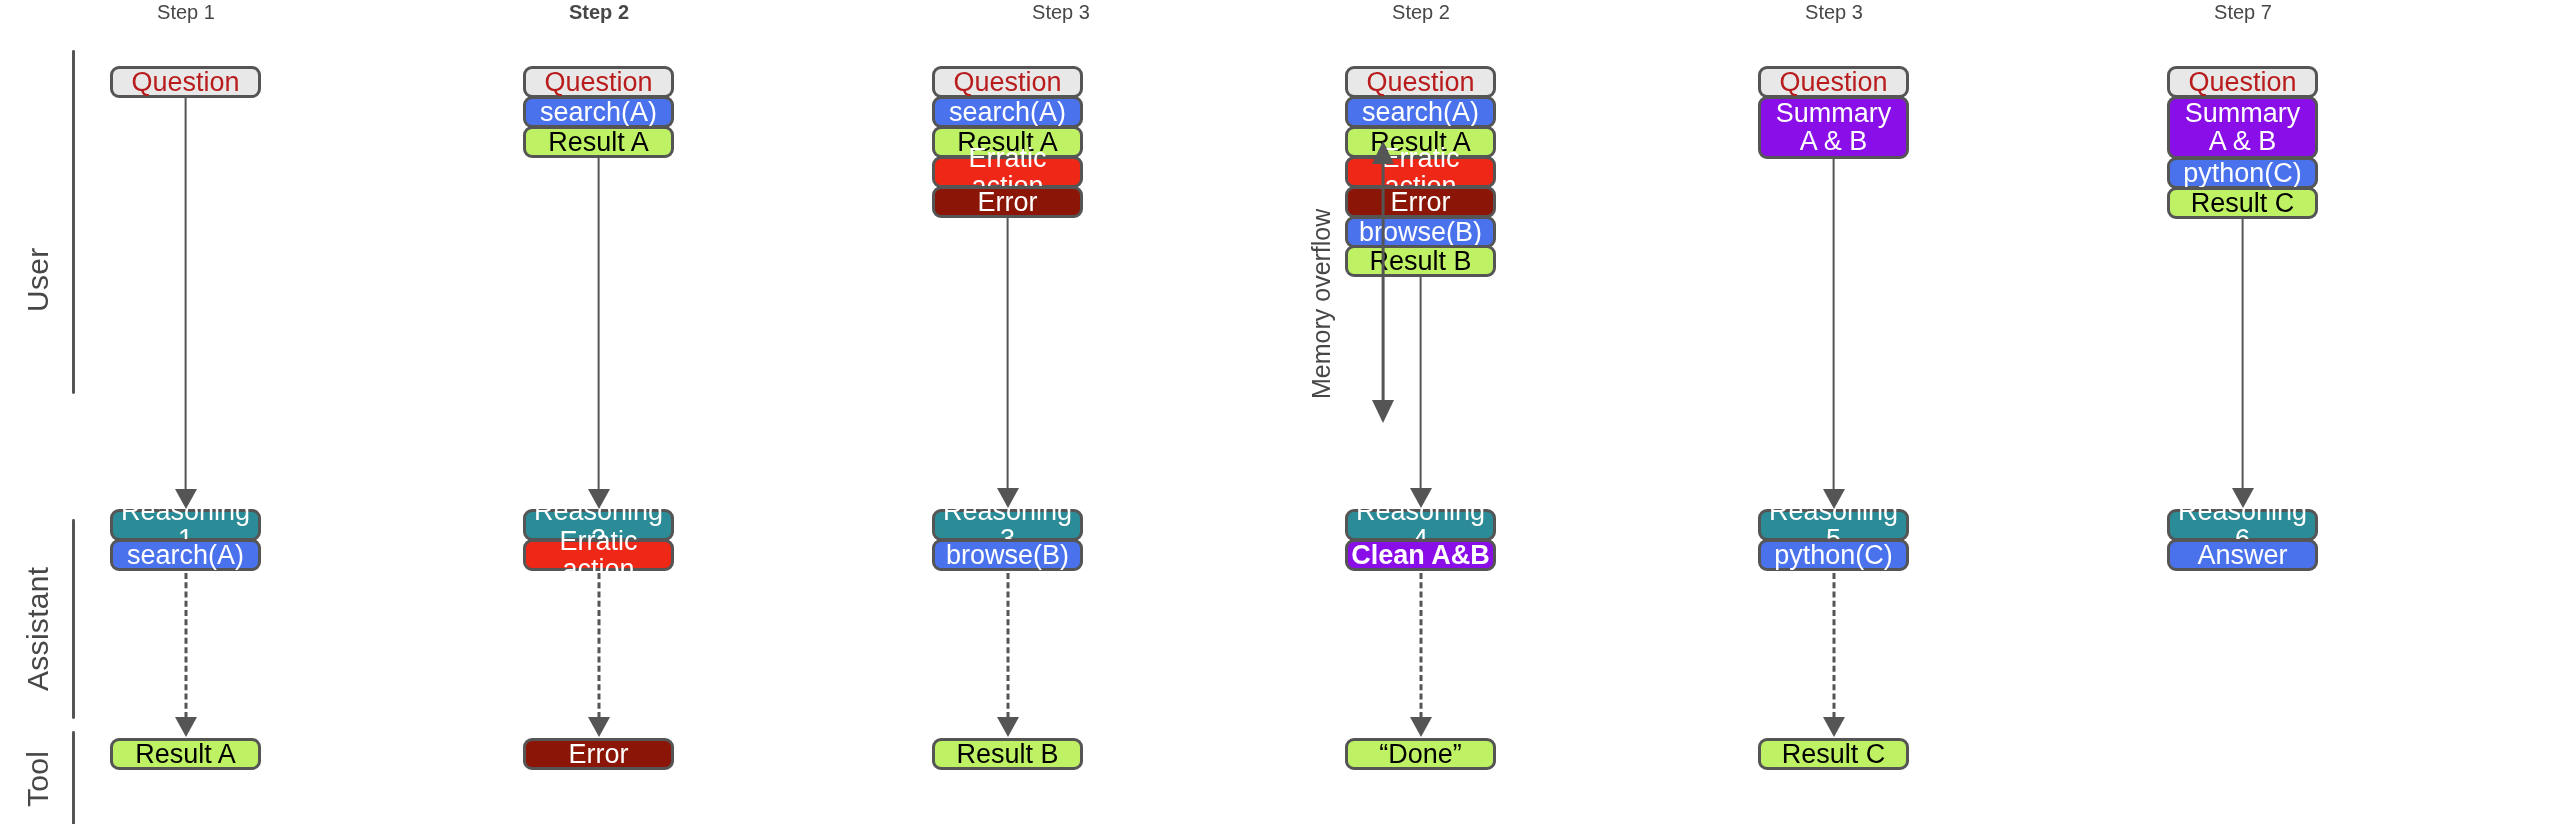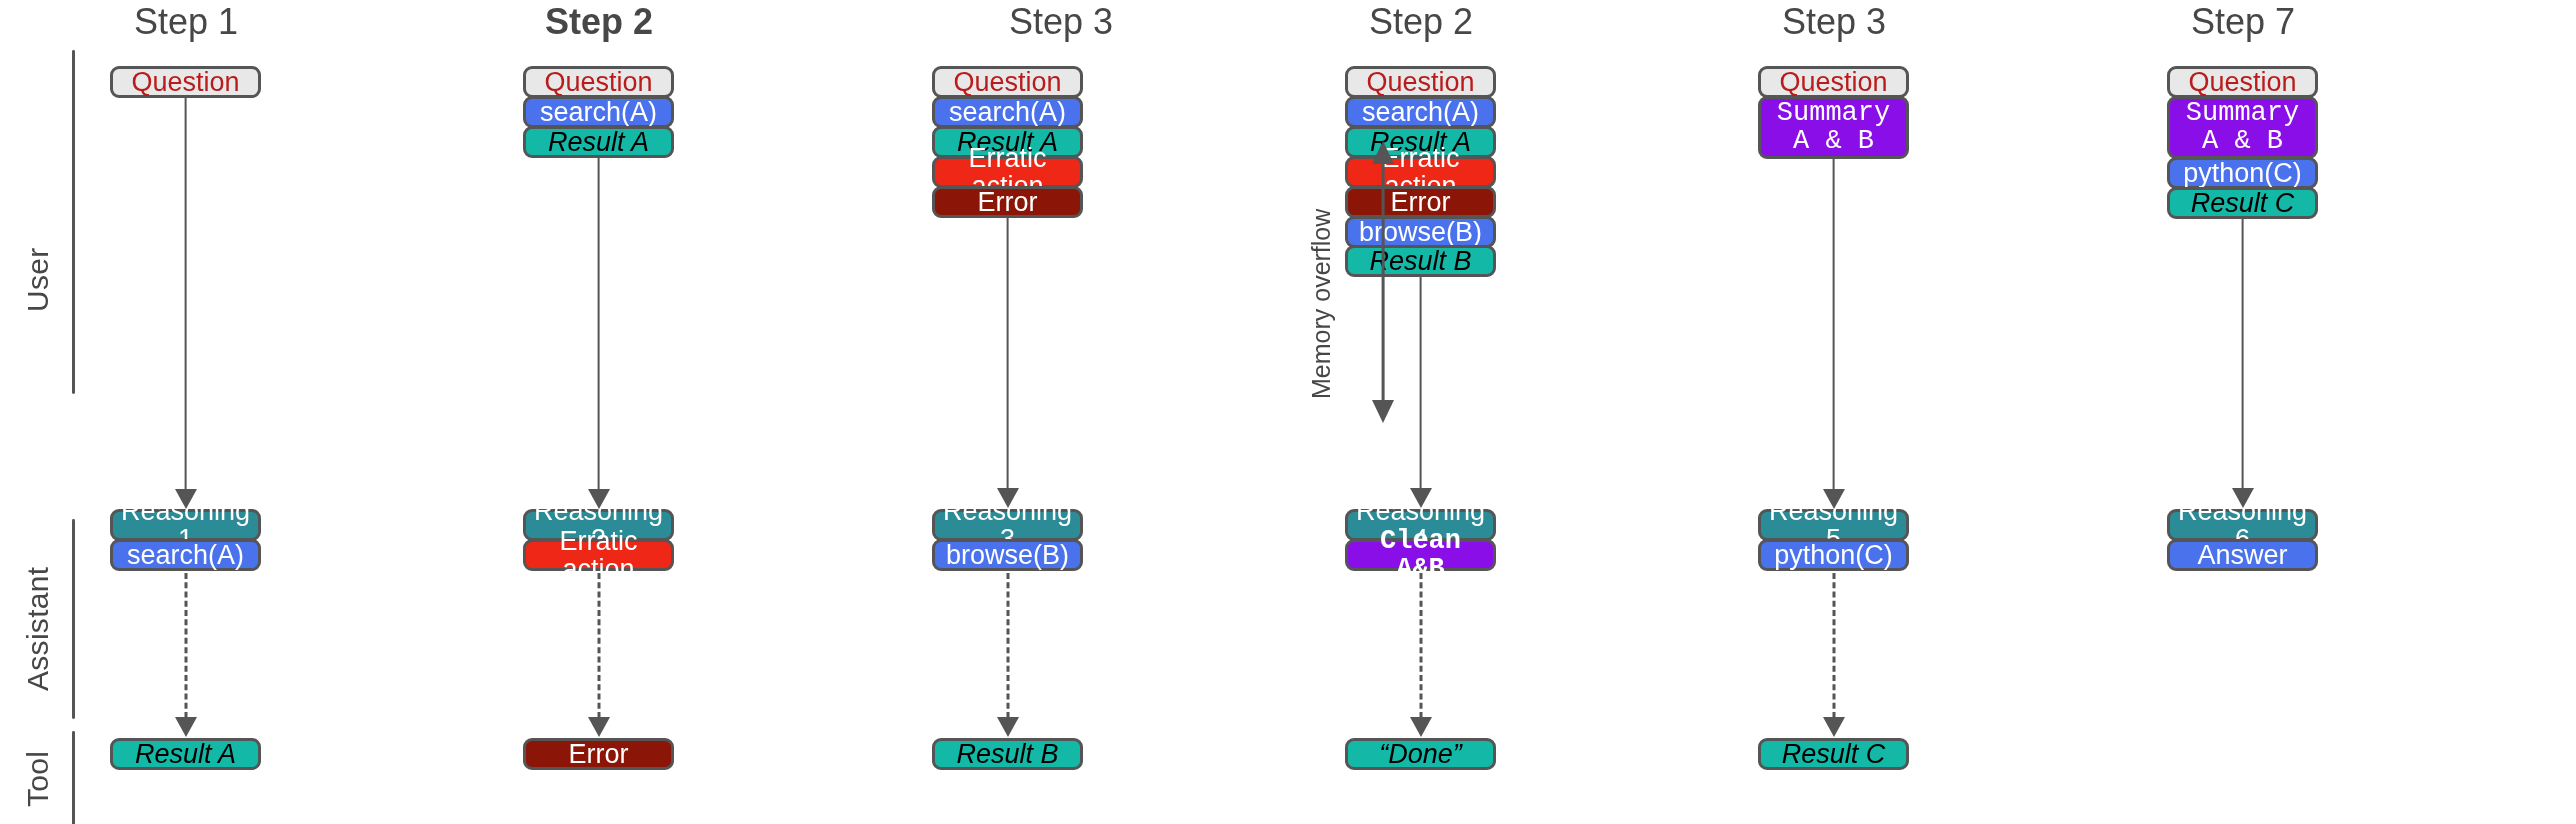--- a/index.html
+++ b/index.html
@@ -16,21 +16,21 @@
     letter-spacing:0.3px;
     white-space:nowrap;
     text-align:center;
   }
   .lane-rule{position:absolute;width:3.4px;background:#555;border-radius:1.4px;}
 
   
   .step-title{
     position:absolute;
     color:#474747;
-    font-size:36px;
+    font-size:20px;
     text-align:center;
     white-space:nowrap;
     transform:translateX(-50%);
   }
 
   
   .stack{position:absolute;}
   .blk{
     box-sizing:border-box;
     border:3.4px solid #555;
@@ -43,25 +43,25 @@
     text-align:center;
     white-space:pre-line;
     margin-top:-2.1px;
     position:relative;
   }
   .blk:first-child{margin-top:0;}
   .blk.bold{font-weight:bold;text-align:center;}
 
   .c-question{background:#e8e8e8;color:#b91c1c;}
   .c-call    {background:#4a72ec;color:#fff;}
-  .c-result  {background:#14b8a6;color:#000;font-style:italic;}
+  .c-result  {background:#bef264;color:#000;}
   .c-erratic {background:#ef2717;color:#fff;}
   .c-error   {background:#8b1607;color:#fff;}
   .c-reason  {background:#2b8c97;color:#fff;}
-  .c-summary {background:#8a0ee8;color:#fff;font-family:Liberation Mono, monospace;}
+  .c-summary {background:#8a0ee8;color:#fff;}
 
   
   .conn{position:absolute;}
   .conn .shaft{position:absolute;left:50%;transform:translateX(-50%);width:2.8px;background:#555;top:0;}
   .conn .shaft.dash{
     width:0;background:none;
     border-left:3.4px dashed #555;
   }
   .conn .head{
     position:absolute;left:50%;transform:translateX(-50%);

